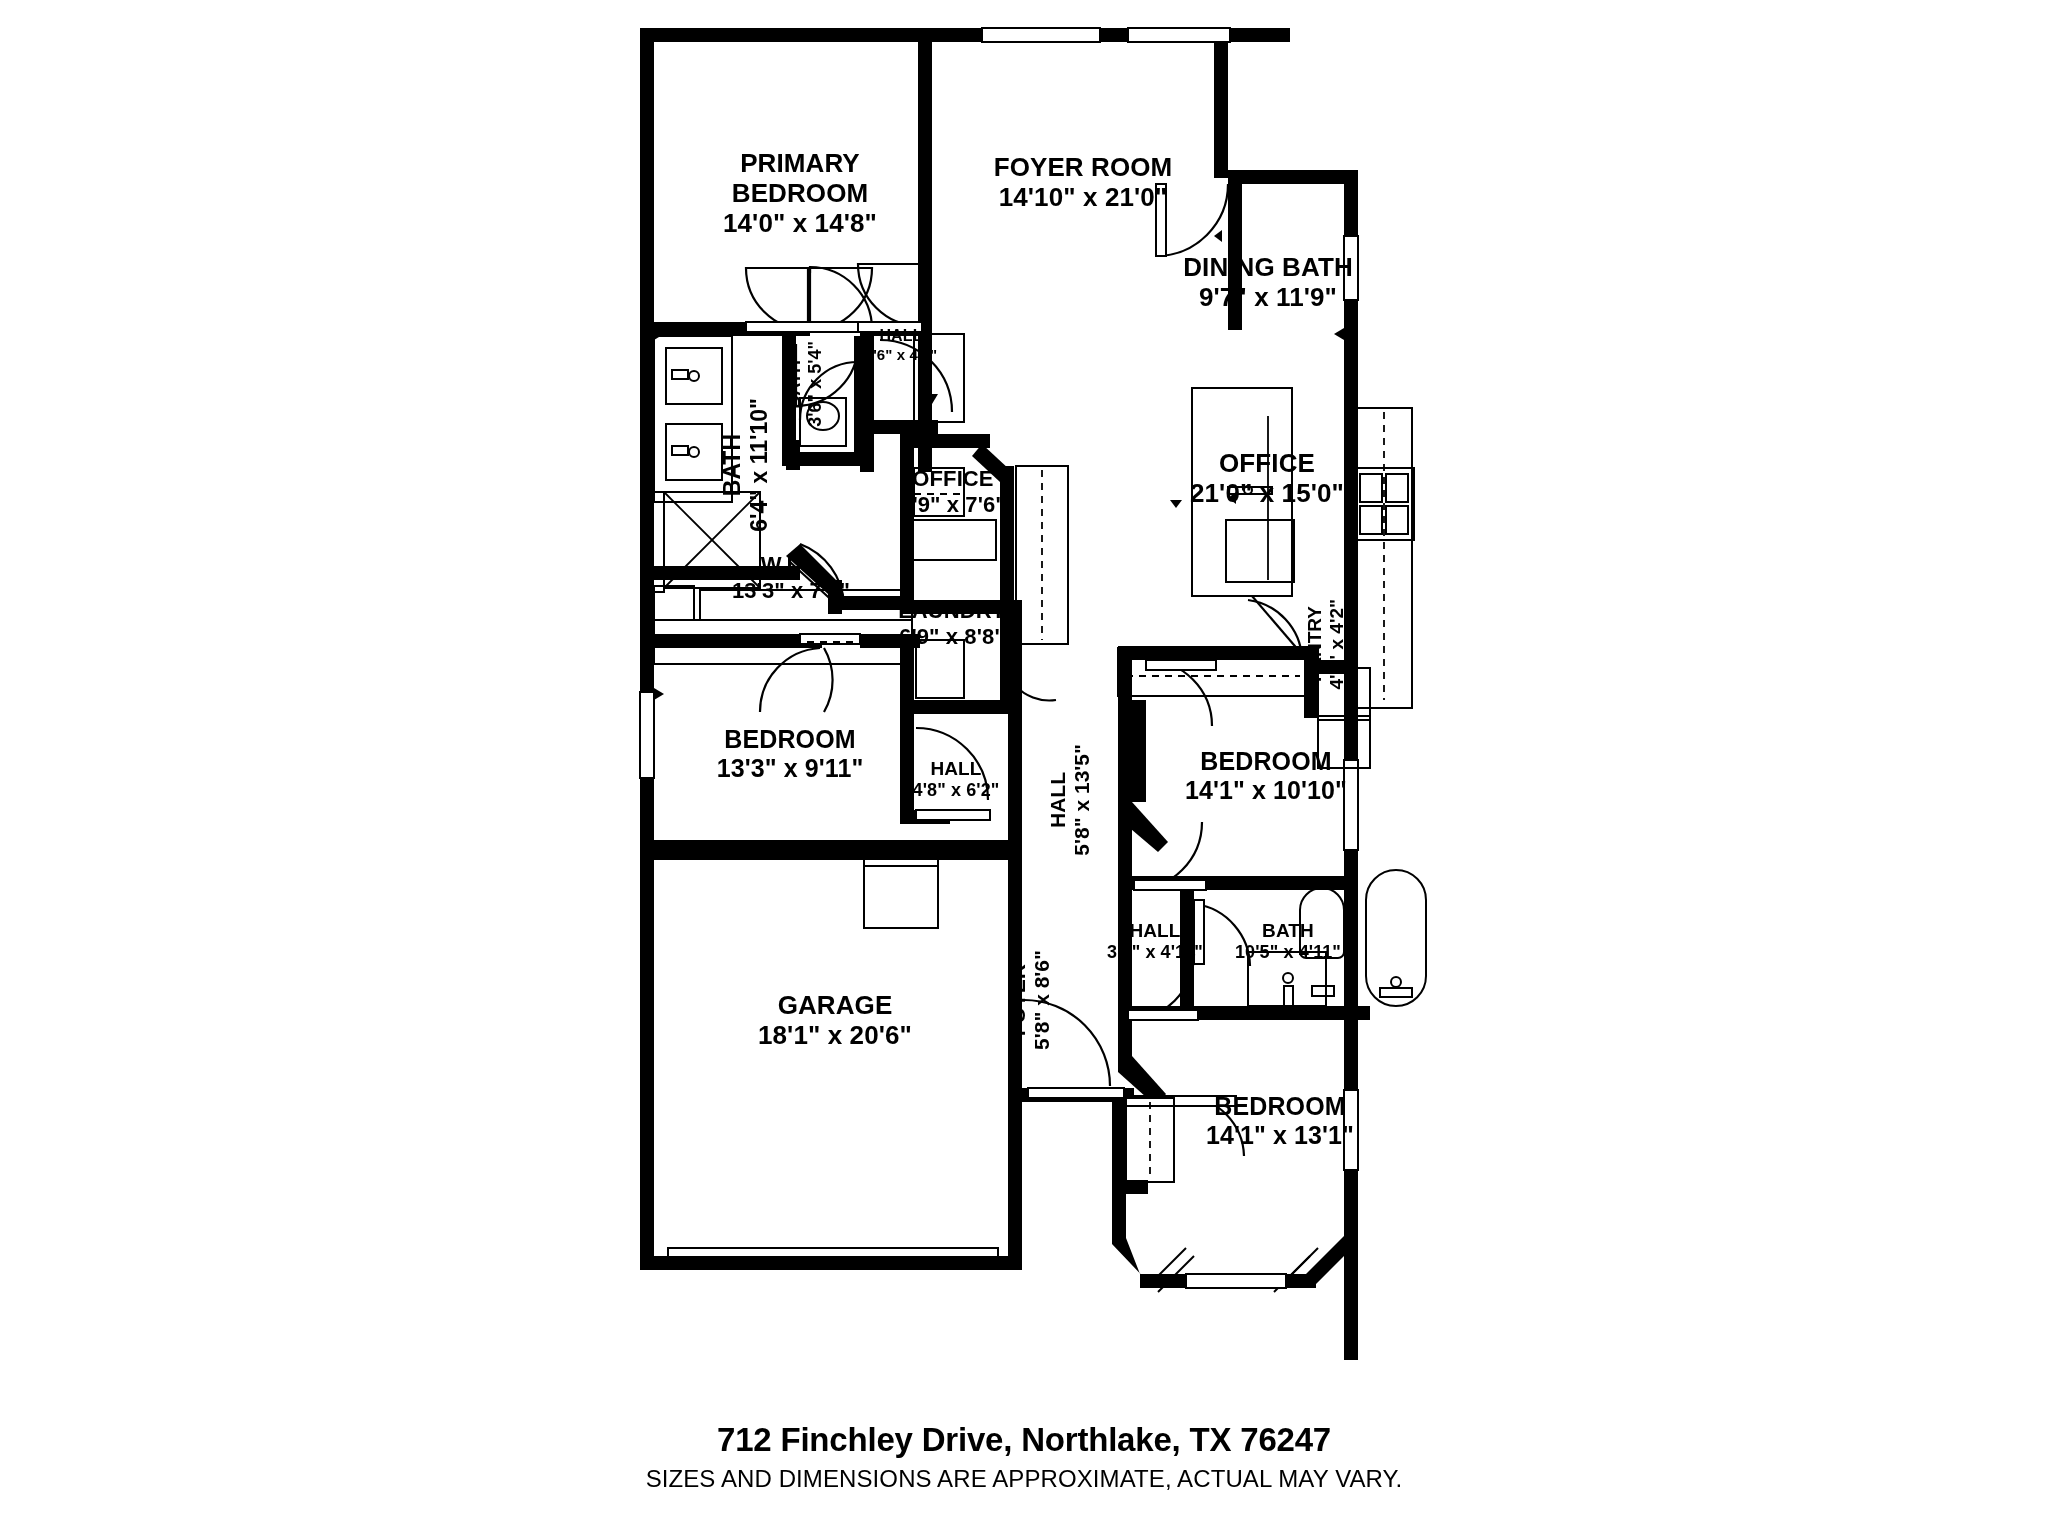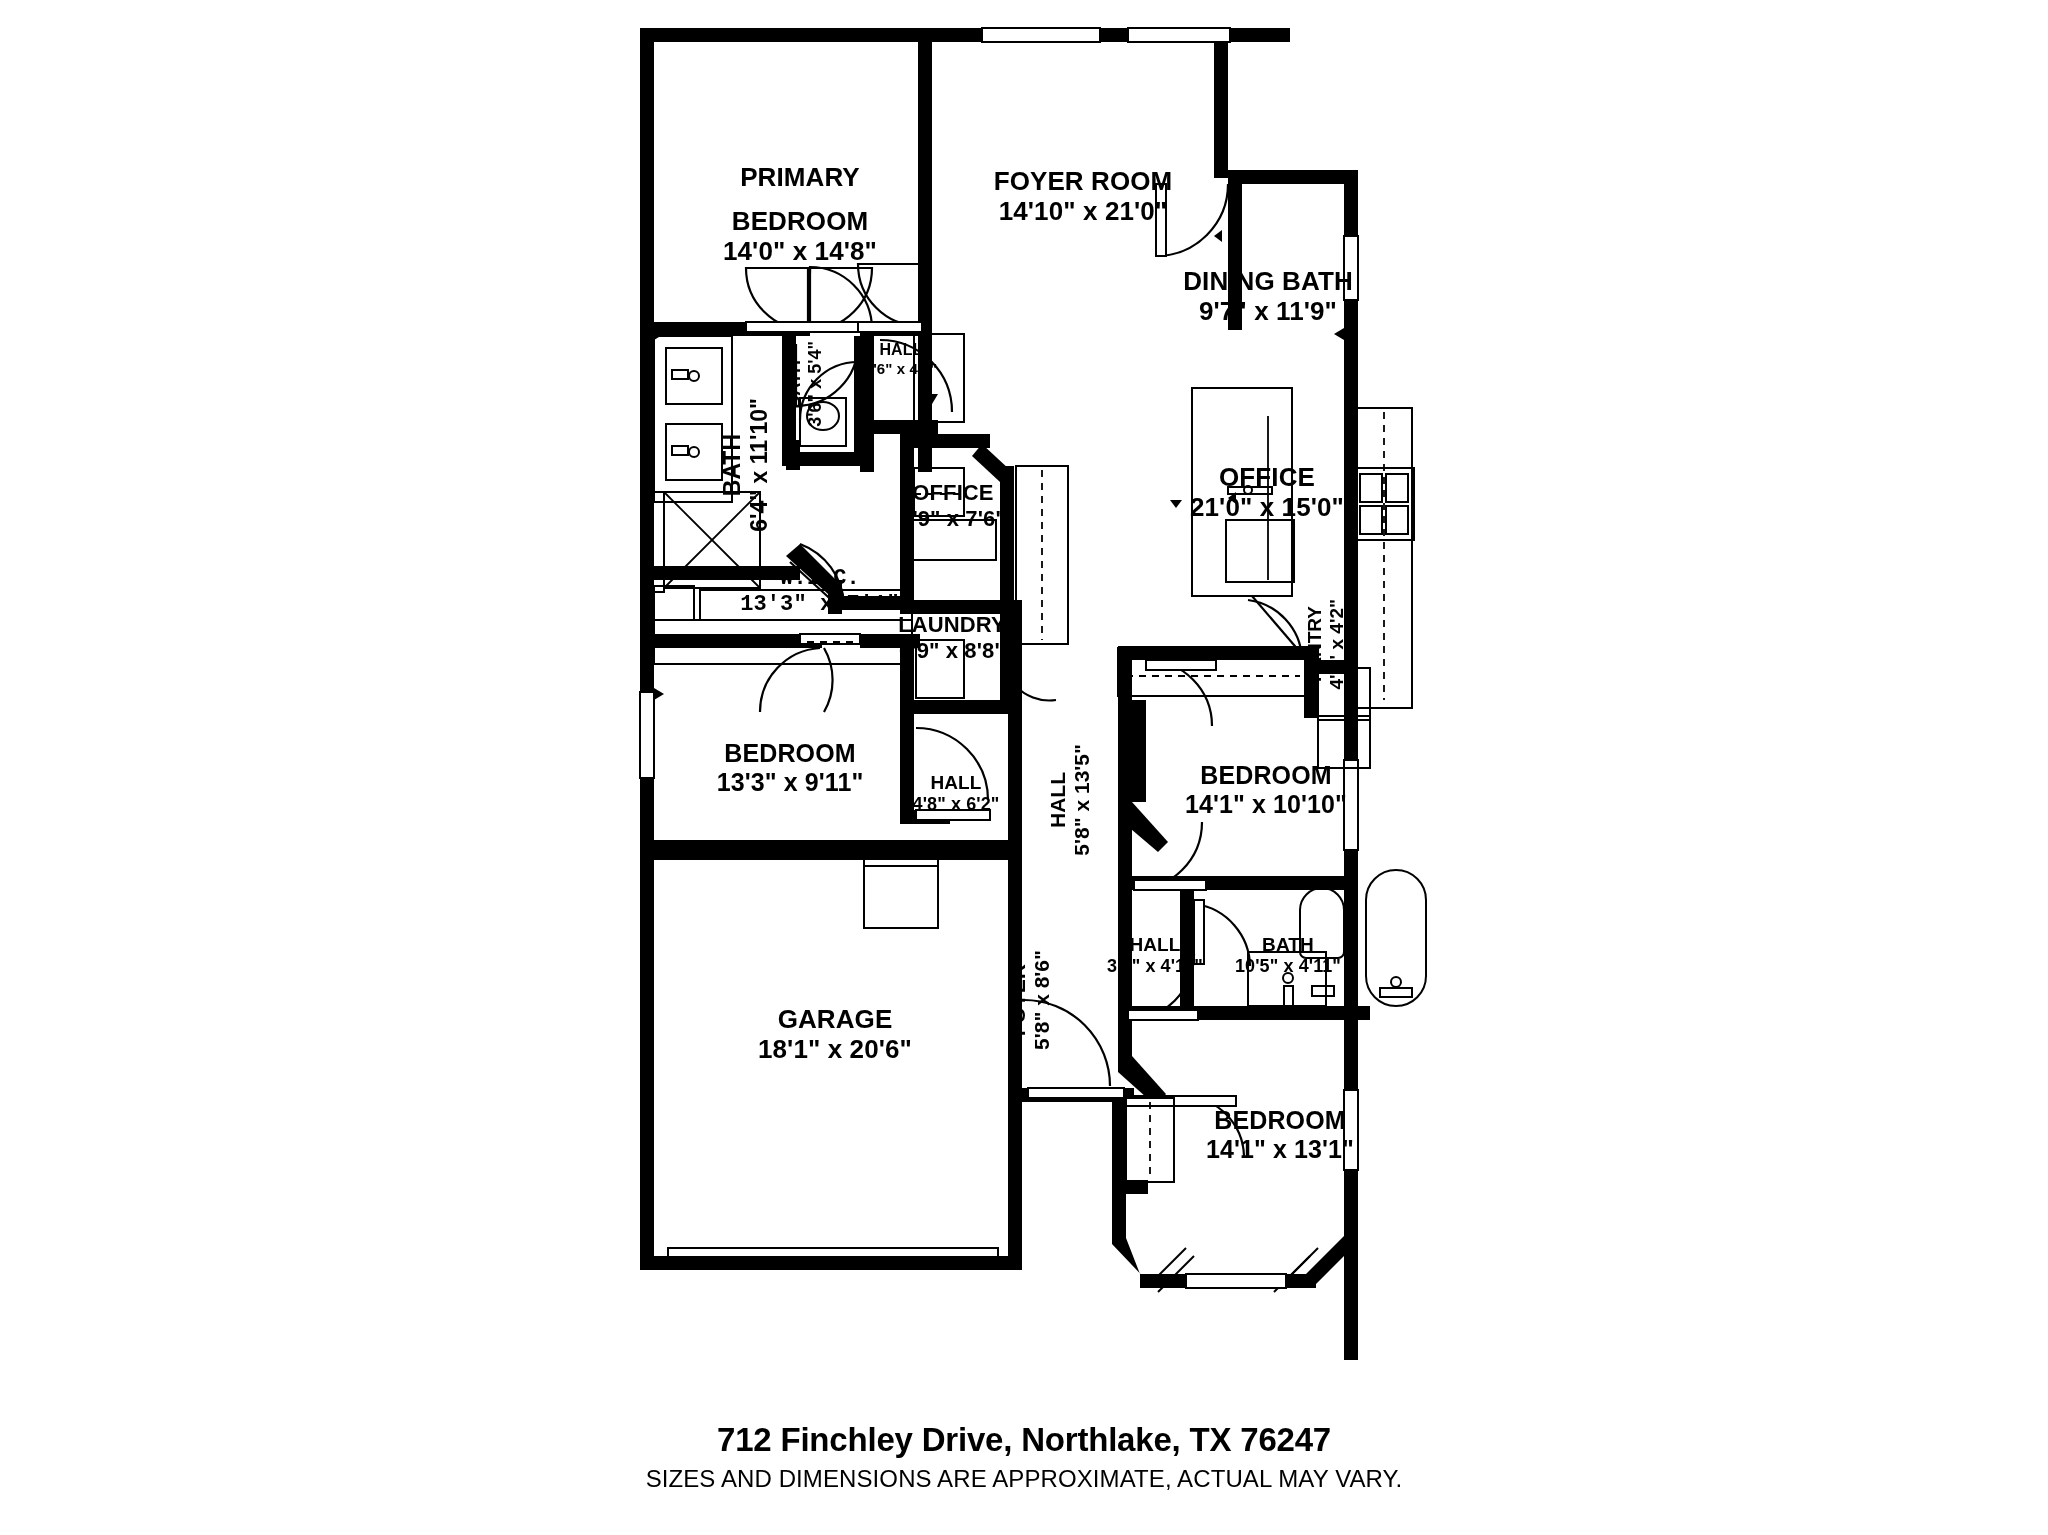--- a/index.html
+++ b/index.html
@@ -42,21 +42,21 @@
   .room-label {
     position: absolute;
     text-align: center;
     font-family: "Liberation Sans", sans-serif;
     font-weight: bold;
     color: #000000;
     white-space: nowrap;
     line-height: 1.16;
     letter-spacing: 0.1px;
   }
-  .room-label .rname { display: block; margin-top: 14px; }
+  .room-label .rname { display: block; }
   .room-label .rdim  { display: block; }
 
   .lbl-xl .rname { font-size: 26px; }
   .lbl-xl .rdim  { font-size: 26px; }
 
   .lbl-lg .rname { font-size: 25px; }
   .lbl-lg .rdim  { font-size: 25px; }
 
   .lbl-md .rname { font-size: 22px; }
   .lbl-md .rdim  { font-size: 22px; }
@@ -454,21 +454,21 @@
   <div class="room-label lbl-xs" style="left:836px; top:327px; width:130px;">
     <span class="rname">HALL</span>
     <span class="rdim">3'6" x 4'1"</span>
   </div>
 
   <div class="room-label lbl-md" style="left:888px; top:466px; width:130px;">
     <span class="rname">OFFICE</span>
     <span class="rdim">4'9" x 7'6"</span>
   </div>
 
-  <div class="room-label lbl-md" style="left:700px; top:552px; width:240px;font-family:Liberation Mono, monospace;">
+  <div class="room-label lbl-md" style="left:671px; top:552px; width:240px;">
     <span class="rname">W.I.C.</span>
     <span class="rdim">13'3" x 7'1"</span>
   </div>
 
   <div class="room-label lbl-md" style="left:872px; top:598px; width:160px;">
     <span class="rname">LAUNDRY</span>
     <span class="rdim">6'9" x 8'8"</span>
   </div>
 
   <div class="vert-pair" style="left:1295px; top:576px; width:62px; height:136px;">

